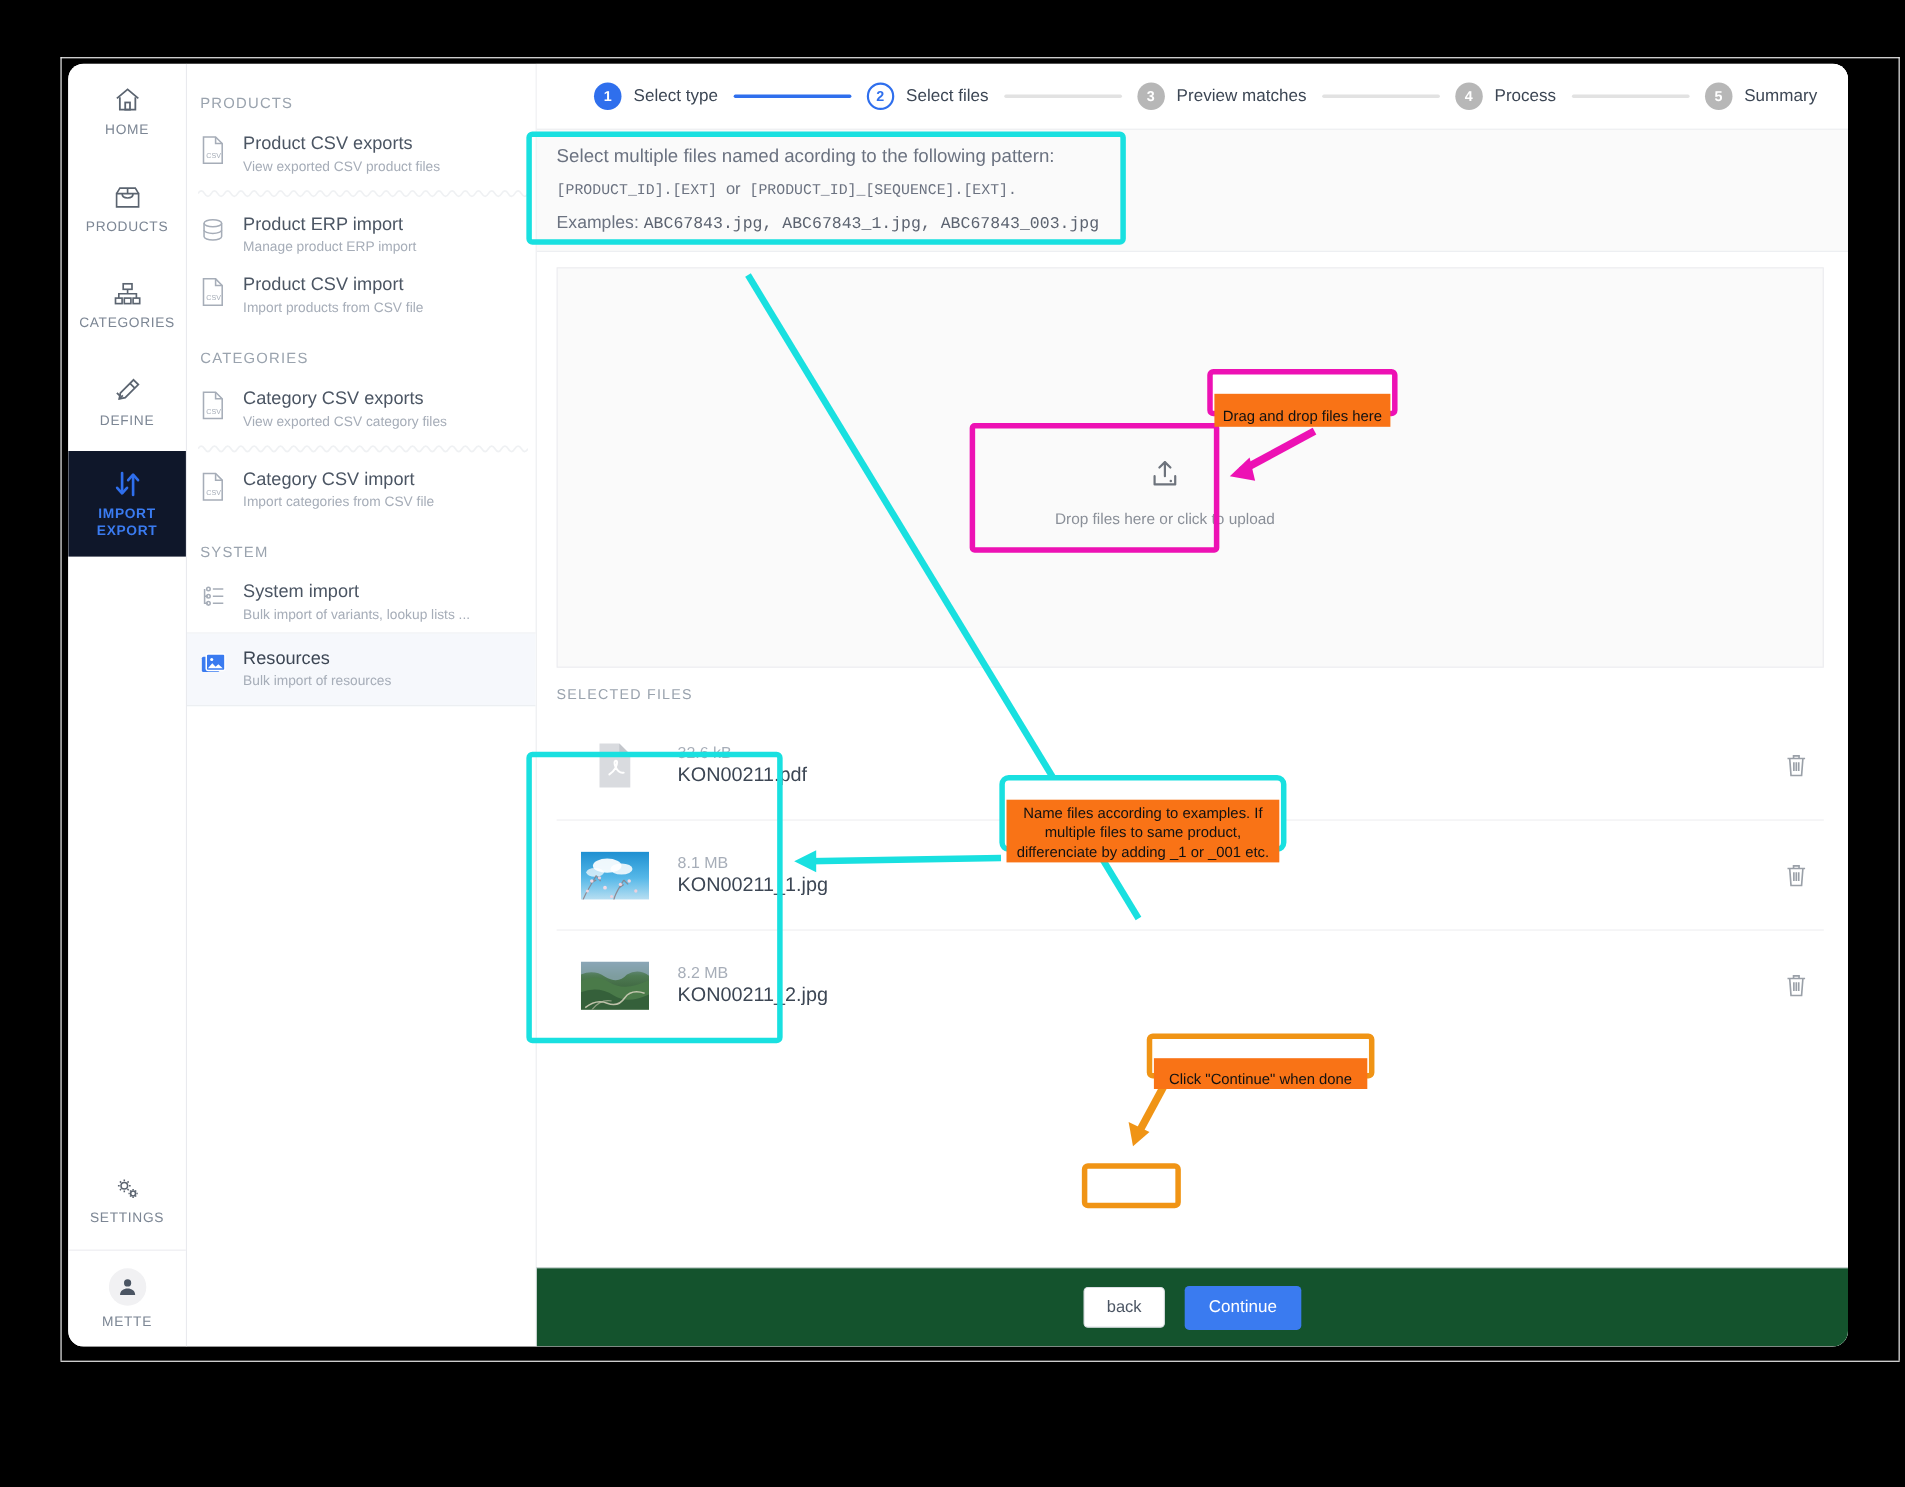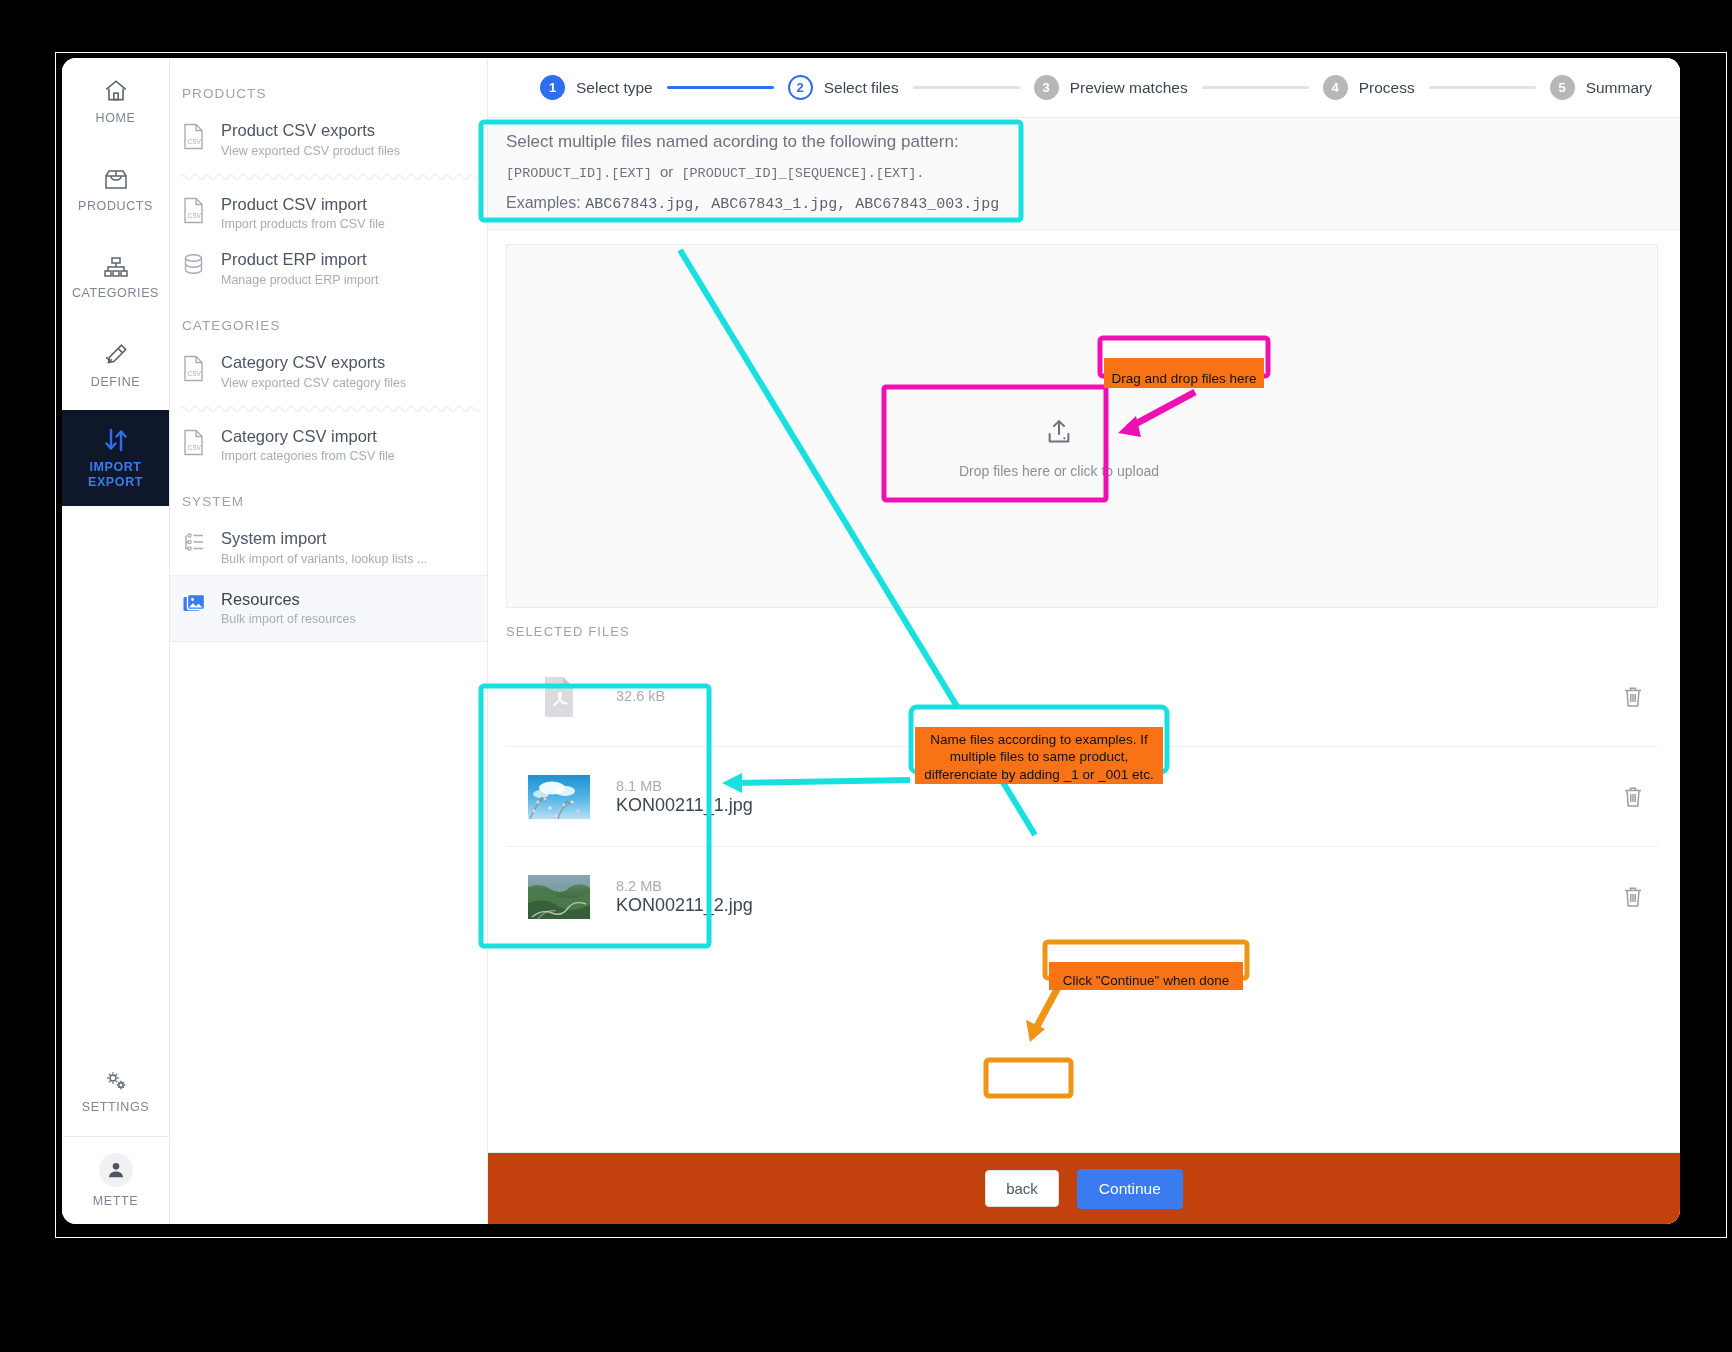--- a/index.html
+++ b/index.html
@@ -152,21 +152,21 @@
   .file-size { font-size: 14.5px; color: #a6adb8; margin-bottom: 1px; }
   .file-name { font-size: 18px; color: #3c4654; }
   .file-del { flex: 0 0 50px; display: flex; align-items: center; justify-content: center; cursor: pointer; }
 
   .footerbar {
     margin-top: auto;
     border-top: 1px solid #e9eaee;
     height: 72px; flex: 0 0 72px;
     display: flex; align-items: center; justify-content: center;
     gap: 18px;
-    background: #c2410c;
+    background: #14532d;
   }
   .btn-back {
     background: #fff; border: 1px solid #dcdfe4; border-radius: 4px;
     padding: 9px 20px; font-size: 15px; color: #4b5563; cursor: pointer;
   }
   .btn-continue {
     background: #3a7bf0; border: none; border-radius: 4px;
     padding: 11px 22px; font-size: 15.5px; color: #fff; cursor: pointer;
   }
 
@@ -305,42 +305,42 @@
 
       <div class="squiggle">
         <svg width="300" height="12" viewBox="0 0 300 12" preserveAspectRatio="none">
           <path d="M0 6 q3 -5 6 0 t6 0 t6 0 t6 0 t6 0 t6 0 t6 0 t6 0 t6 0 t6 0 t6 0 t6 0 t6 0 t6 0 t6 0 t6 0 t6 0 t6 0 t6 0 t6 0 t6 0 t6 0 t6 0 t6 0 t6 0 t6 0 t6 0 t6 0 t6 0 t6 0 t6 0 t6 0 t6 0 t6 0 t6 0 t6 0 t6 0 t6 0 t6 0 t6 0 t6 0 t6 0 t6 0 t6 0 t6 0 t6 0 t6 0 t6 0 t6 0 t6 0" fill="none" stroke="#e3e6ea" stroke-width="1.6"></path>
         </svg>
       </div>
 
       <div class="nav-row">
         <span class="nav-ico">
           <svg width="23" height="27" viewBox="0 0 23 27" fill="none" stroke="#a6adb8" stroke-width="1.4">
+            <ellipse cx="11.5" cy="6" rx="8" ry="3.2"></ellipse>
+            <path d="M3.5 6v12c0 1.8 3.6 3.2 8 3.2s8-1.4 8-3.2V6"></path>
+            <path d="M3.5 12c0 1.8 3.6 3.2 8 3.2s8-1.4 8-3.2"></path>
+          </svg>
+        </span>
+        <span>
+          <div class="nav-title">Product ERP import</div>
+          <div class="nav-sub">Manage product ERP import</div>
+        </span>
+      </div>
+
+      <div class="nav-row">
+        <span class="nav-ico">
+          <svg width="23" height="27" viewBox="0 0 23 27" fill="none" stroke="#a6adb8" stroke-width="1.4">
             <path d="M3 1.5h11l6 6v18H3z"></path>
               <path d="M14 1.5v6h6"></path>
             <text x="5.5" y="21" font-size="6.5" fill="#a6adb8" stroke="none" font-family="Liberation Sans, sans-serif">CSV</text>
           </svg>
         </span>
         <span>
           <div class="nav-title">Product CSV import</div>
           <div class="nav-sub">Import products from CSV file</div>
-        </span>
-      </div>
-
-      <div class="nav-row">
-        <span class="nav-ico">
-          <svg width="23" height="27" viewBox="0 0 23 27" fill="none" stroke="#a6adb8" stroke-width="1.4">
-            <ellipse cx="11.5" cy="6" rx="8" ry="3.2"></ellipse>
-            <path d="M3.5 6v12c0 1.8 3.6 3.2 8 3.2s8-1.4 8-3.2V6"></path>
-            <path d="M3.5 12c0 1.8 3.6 3.2 8 3.2s8-1.4 8-3.2"></path>
-          </svg>
-        </span>
-        <span>
-          <div class="nav-title">Product ERP import</div>
-          <div class="nav-sub">Manage product ERP import</div>
         </span>
       </div>
 
       <div class="nav-group-title sub">CATEGORIES</div>
 
       <div class="nav-row">
         <span class="nav-ico">
           <svg width="23" height="27" viewBox="0 0 23 27" fill="none" stroke="#a6adb8" stroke-width="1.4">
             <path d="M3 1.5h11l6 6v18H3z"></path>
               <path d="M14 1.5v6h6"></path>
@@ -473,20 +473,21 @@
         <div class="file-row">
           <span class="file-thumb">
             <svg width="36" height="44" viewBox="0 0 36 44" fill="none">
               <path d="M4 2h18l10 10v30H4z" fill="#d9dbdf"></path>
               <path d="M22 2v10h10" fill="#c3c6cb"></path>
               <path d="M13 30c5-3 7-8 7-11 0-1.6-1.8-1.8-2.2-.4-.6 2.2 1.3 6.6 3.6 8.6 1.4 1.2 3.1 1.6 4.6 1.2" stroke="#ffffff" stroke-width="1.8" fill="none" stroke-linecap="round"></path>
             </svg>
           </span>
           <span class="file-meta">
             <div class="file-size">32.6 kB</div>
+            <div class="file-name">KON00211.pdf</div>
           </span>
           <span class="file-del">
             <svg width="22" height="24" viewBox="0 0 22 24" fill="none" stroke="#9aa0a8" stroke-width="1.5">
               <path d="M3 5.5h16"></path>
                 <path d="M8.5 5.5V3.2h5v2.3"></path>
               <path d="M5 5.5 6.2 21h9.6L17 5.5"></path>
               <path d="M8.8 9v8M11 9v8M13.2 9v8"></path>
             </svg>
           </span>
         </div>

